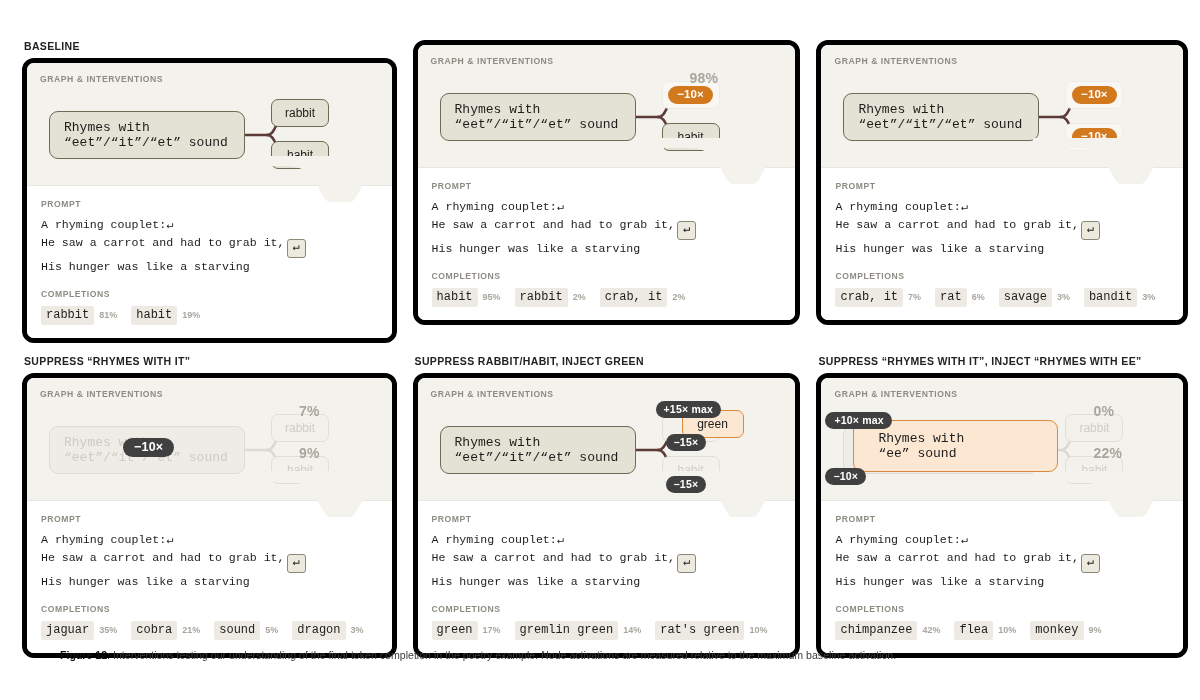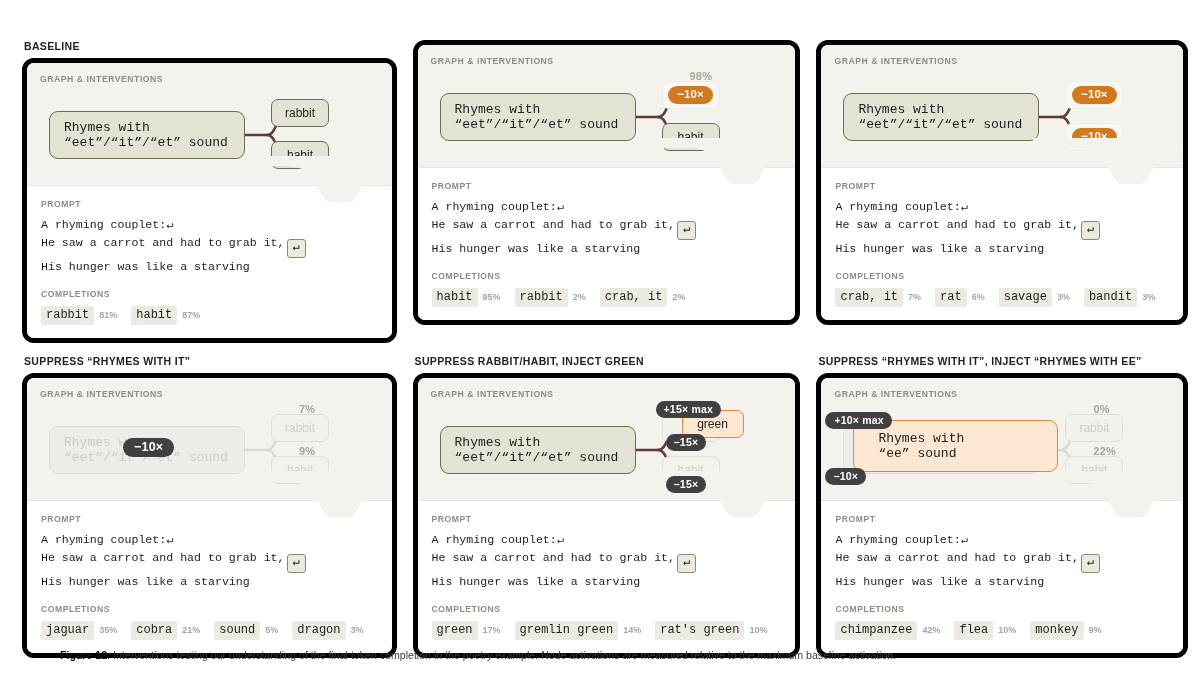--- a/index.html
+++ b/index.html
@@ -89,21 +89,21 @@
   .node.blank{color:transparent;}
   .node.green{
     border:1.5px solid #d98a3c;background:#fce7d3;color:#1d1d1b;
     z-index:7;width:62px;
   }
   .node.n1{left:244px;top:10px;}
   .node.n2{left:244px;top:52px;}
 
   .pct{
     position:absolute;
-    font-size:11px;color:#a8a69d;font-weight:bold;letter-spacing:.2px;
+    font-size:14px;color:#a8a69d;font-weight:bold;letter-spacing:.2px;
   }
 
   
   .badge{
     position:absolute;
     background:#404040;color:#ffffff;
     font-size:10.5px;font-weight:bold;letter-spacing:.2px;
     border-radius:9px;
     padding:2px 8px 3px 8px;
     white-space:nowrap;
@@ -211,21 +211,21 @@
 </span><span>He saw a carrot and had to grab it,</span><span class="tokbox">↵</span><span>
 His hunger was like a starving</span></div>
             <div class="comp-label">COMPLETIONS</div>
             <div class="comp-row">
               <div class="comp">
                 <span class="w">rabbit</span>
                 <span class="p">81%</span>
               </div>
               <div class="comp">
                 <span class="w">habit</span>
-                <span class="p">87%</span>
+                <span class="p">19%</span>
               </div>
             </div>
           </div>
         </div>
       </div>
       <div class="panel">
         <div class="card">
           <div class="graph">
             <div class="section-label">GRAPH &amp; INTERVENTIONS</div>
             <div class="graph-stage">

